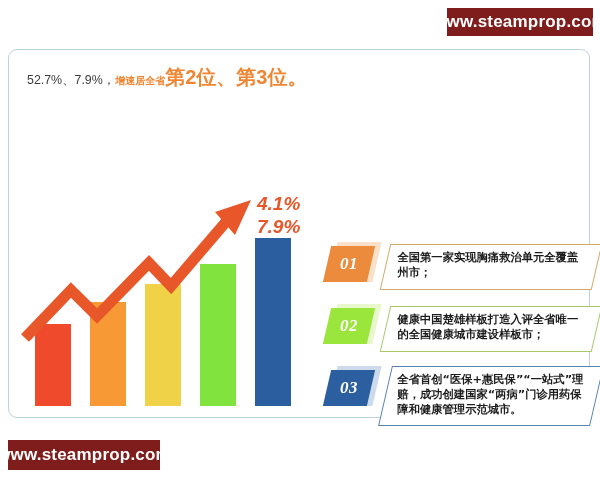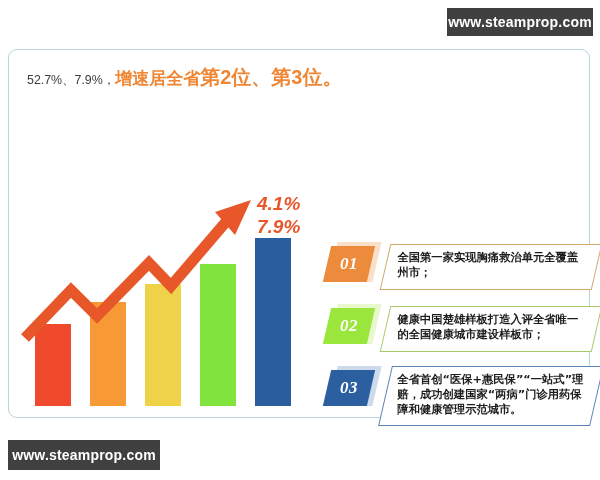--- a/index.html
+++ b/index.html
@@ -7,23 +7,23 @@
     width:600px;height:480px;
     background:#ffffff;
     font-family:"Liberation Sans","DejaVu Sans",sans-serif;
     position:relative;
     overflow:hidden;
   }
 
   
   .watermark{
     position:absolute;
-    background:#404040;
+    background:#7f1d1d;
     color:#ffffff;
-    font-size:14px;
+    font-size:17px;
     font-weight:bold;
     letter-spacing:.2px;
     display:flex;
     align-items:center;
     justify-content:center;
   }
   #wm-top{ left:447px; top:8px; width:146px; height:28px; }
   #wm-bottom{ left:8px; top:440px; width:152px; height:30px; }
 
   
@@ -50,21 +50,21 @@
   .big-orange{
     color:#ef8633;
     font-size:21px;
     font-weight:bold;
     letter-spacing:-.3px;
     vertical-align:-1px;
   }
   .sep{ color:#3c3c3c; font-size:12.4px; }
   .small-orange{
     color:#ef8633;
-    font-size:17px;
+    font-size:10px;
     font-weight:bold;
     text-align:right;
   }
   .rank-orange{
     color:#ef8633;
     font-size:20px;
     font-weight:bold;
     margin-top:28px;
   }
 

